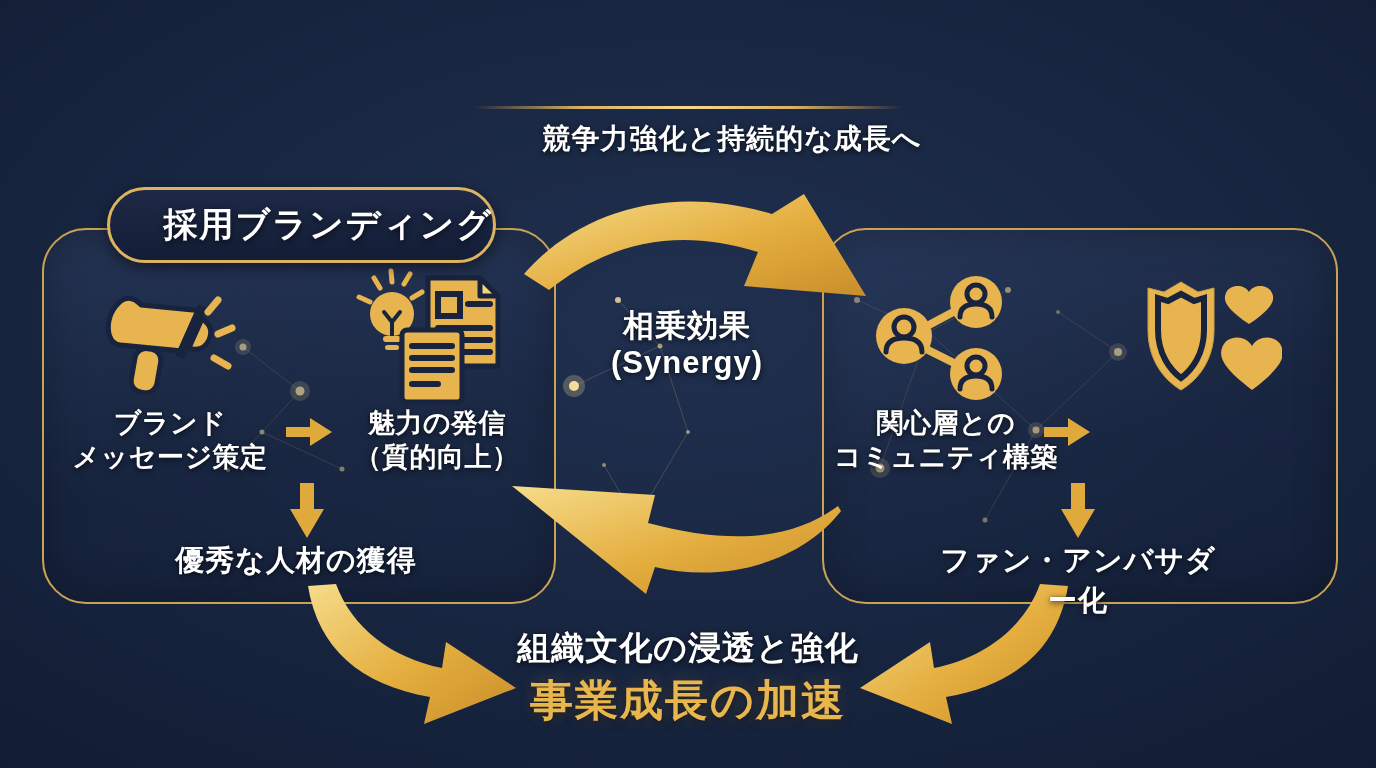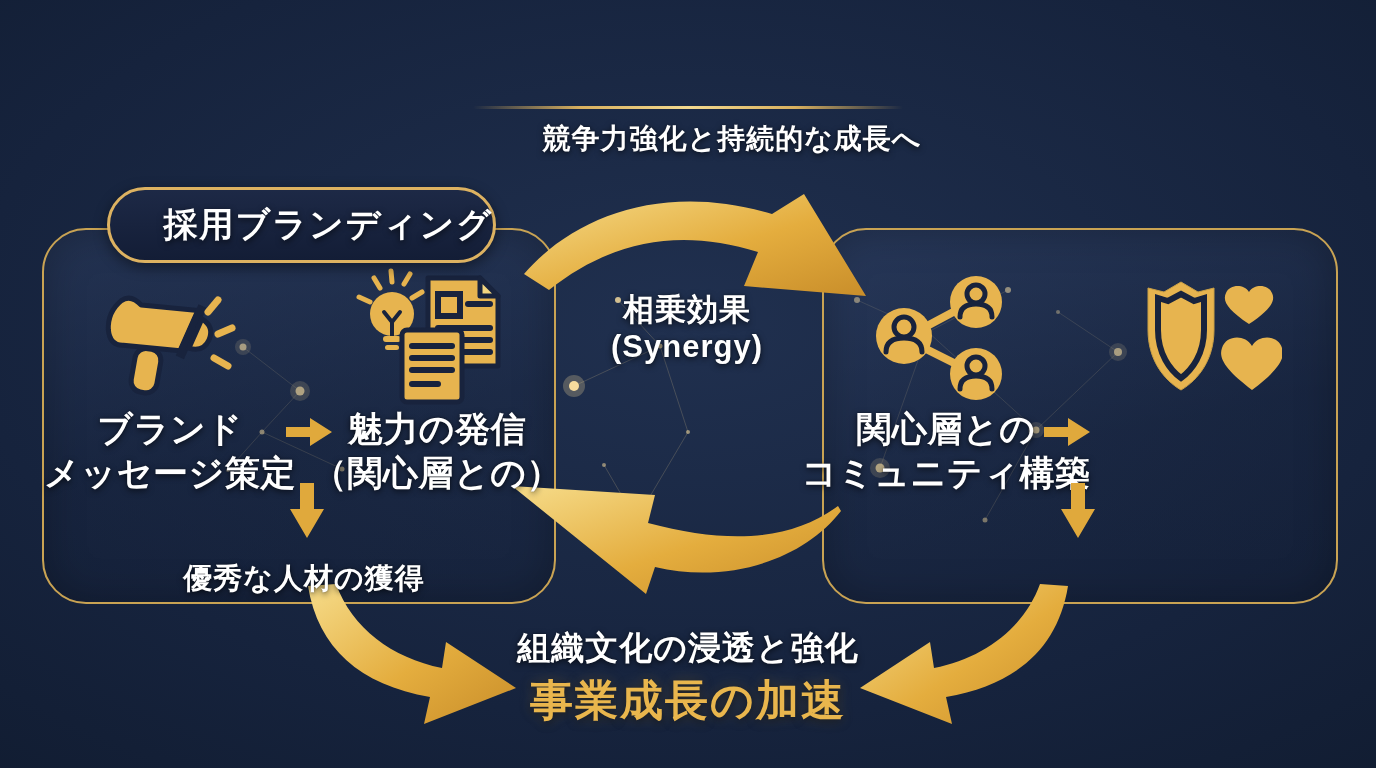--- a/index.html
+++ b/index.html
@@ -23,21 +23,21 @@
   .panel-left{left:42px;top:228px;width:510px;height:372px;}
   .panel-right{left:822px;top:228px;width:512px;height:372px;}
   .pill{display:flex;align-items:center;justify-content:center;z-index:5;
     background:linear-gradient(180deg,#1d2946 0%,#131d36 100%);
     border:3px solid #ddb261;border-radius:38px;
     font-size:34px;font-weight:900;color:#fff;letter-spacing:2px;
     text-shadow:0 2px 6px rgba(0,0,0,.7);
     box-shadow:0 4px 14px rgba(0,0,0,.45);}
   .pill-left{left:107px;top:187px;width:383px;height:70px;justify-content:flex-end;}
   .pill-right{left:890px;top:187px;width:373px;height:70px;}
-  .step{font-size:35px;font-weight:800;line-height:1.25;letter-spacing:.5px;z-index:6;}
+  .step{font-size:27px;font-weight:800;line-height:1.25;letter-spacing:.5px;z-index:6;}
   .outcome{font-size:29px;font-weight:900;letter-spacing:1px;z-index:6;}
   .center-txt{font-size:31px;font-weight:900;line-height:1.18;letter-spacing:1px;z-index:6;}
   .culture{left:688px;top:626px;font-size:33px;font-weight:900;letter-spacing:1px;z-index:6;}
   .growth{left:688px;top:672px;font-size:43px;font-weight:700;letter-spacing:2px;z-index:6;
     color:#e9b64d;text-shadow:0 2px 8px rgba(0,0,0,.55),0 0 14px rgba(233,182,77,.25);}
   .icon{z-index:3;}
   svg{display:block;}
   .overlay{left:0;top:0;z-index:4;pointer-events:none;}
   .particles{left:0;top:0;z-index:1;pointer-events:none;}
 </style>
@@ -140,25 +140,25 @@
       <line x1="62" y1="118" x2="88" y2="118"></line>
     </g>
   </svg>
 
   <div class="abs ctr step white preline" style="left:170px;top:407px;">ブランド
 メッセージ策定</div>
   <svg class="abs" style="left:286px;top:417px;z-index:6;" width="46" height="30" viewBox="0 0 46 30">
     <polygon points="0,10 24,10 24,1 46,15 24,29 24,20 0,20" fill="#e0a93c"></polygon>
   </svg>
   <div class="abs ctr step white preline" style="left:437px;top:407px;">魅力の発信
-（関心層との）</div>
+（質的向上）</div>
   <svg class="abs" style="left:290px;top:483px;z-index:6;" width="34" height="55" viewBox="0 0 34 55">
     <polygon points="10,0 24,0 24,26 34,26 17,55 0,26 10,26" fill="#e0a93c"></polygon>
   </svg>
-  <div class="abs ctr outcome white" style="left:304px;top:541px;margin-top:18px;">優秀な人材の獲得</div>
+  <div class="abs ctr outcome white" style="left:296px;top:541px;">優秀な人材の獲得</div>
 
   <section class="abs panel panel-right"></section>
 
   <svg class="abs icon" style="left:860px;top:272px;" width="158" height="132" viewBox="0 0 158 132">
     <g stroke="#e7b44f" stroke-width="8">
       <line x1="52" y1="62" x2="112" y2="30"></line>
       <line x1="52" y1="70" x2="112" y2="100"></line>
     </g>
     <g>
       <circle cx="44" cy="64" r="28" fill="#e7b44f"></circle>
@@ -185,20 +185,21 @@
   </svg>
 
   <div class="abs ctr step white preline" style="left:946px;top:407px;">関心層との
 コミュニティ構築</div>
   <svg class="abs" style="left:1044px;top:417px;z-index:6;" width="46" height="30" viewBox="0 0 46 30">
     <polygon points="0,10 24,10 24,1 46,15 24,29 24,20 0,20" fill="#e0a93c"></polygon>
   </svg>
   <svg class="abs" style="left:1061px;top:483px;z-index:6;" width="34" height="55" viewBox="0 0 34 55">
     <polygon points="10,0 24,0 24,26 34,26 17,55 0,26 10,26" fill="#e0a93c"></polygon>
   </svg>
+  <div class="abs ctr outcome white" style="left:1078px;top:541px;">ファン・アンバサダー化</div>
 
   <svg class="abs overlay" width="1376" height="768" viewBox="0 0 1376 768">
     <defs>
       <linearGradient id="goldArc" x1="0" y1="0" x2="1" y2="1">
         <stop offset="0" stop-color="#f6dc8a"></stop>
         <stop offset="0.55" stop-color="#e4ad3e"></stop>
         <stop offset="1" stop-color="#c98e2a"></stop>
       </linearGradient>
     </defs>
 
@@ -216,19 +217,19 @@
       C 318 648, 360 685, 430 697
       L 424 724 L 516 688 L 446 642 L 442 668
       C 392 658, 352 628, 336 584 Z" fill="url(#goldArc)"></path>
 
     <path d="M 1068 586
       C 1058 648, 1016 685, 946 697
       L 952 724 L 860 688 L 930 642 L 934 668
       C 984 658, 1024 628, 1040 584 Z" fill="url(#goldArc)"></path>
   </svg>
 
-  <div class="abs ctr center-txt white preline" style="left:687px;top:292px;">相乗効果
+  <div class="abs ctr center-txt white preline" style="left:687px;top:308px;">相乗効果
 (Synergy)</div>
 
   <div class="abs ctr culture white">組織文化の浸透と強化</div>
   <div class="abs ctr growth">事業成長の加速</div>
 
 </div>
 
 </body></html>

